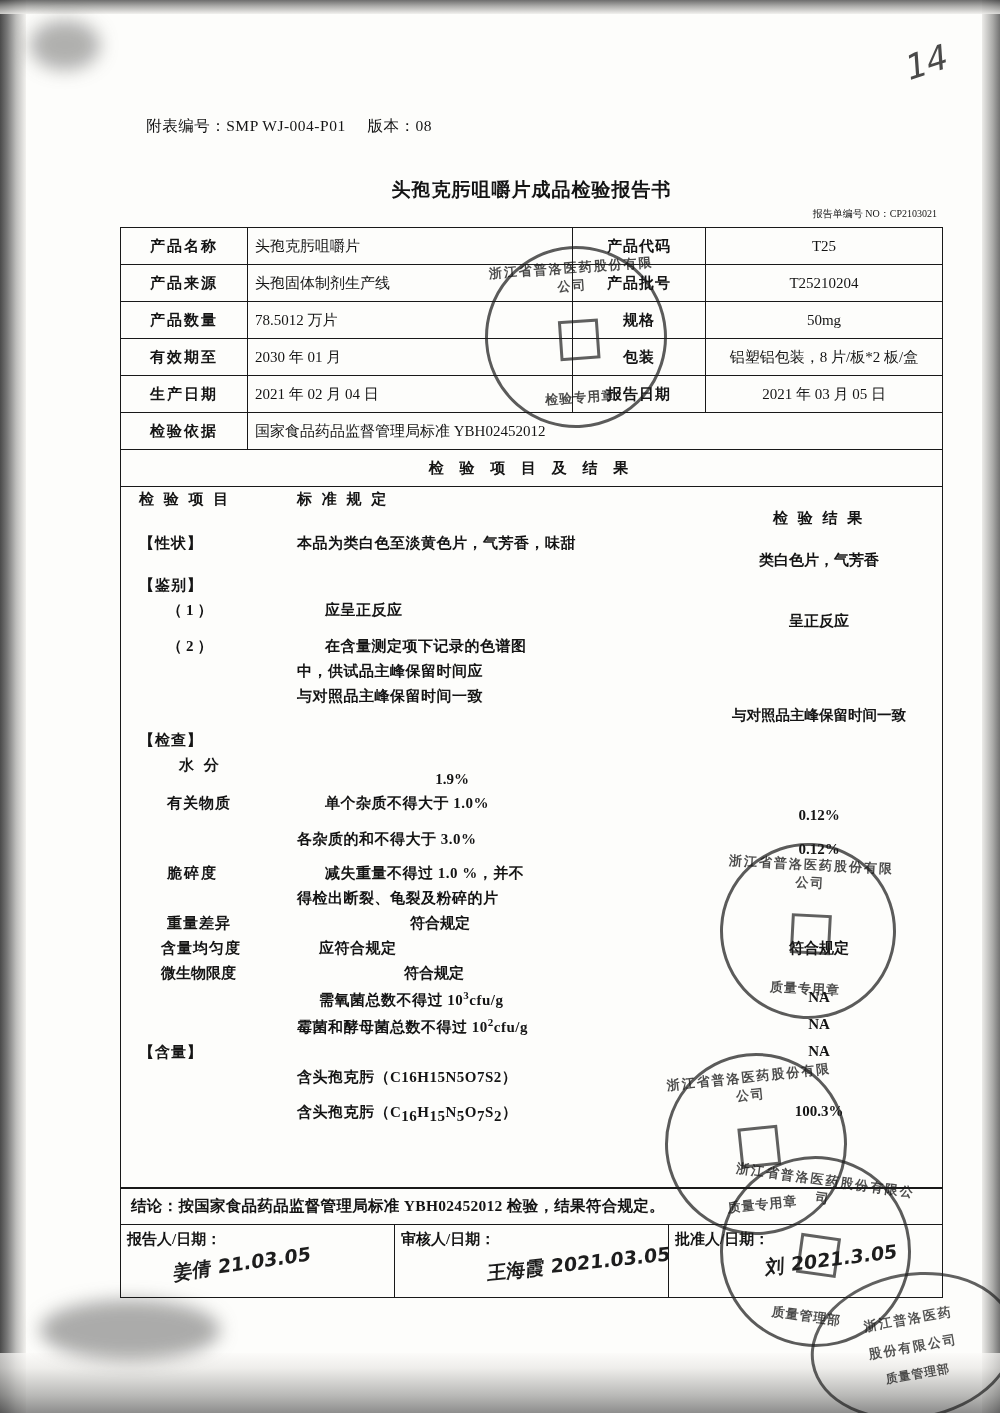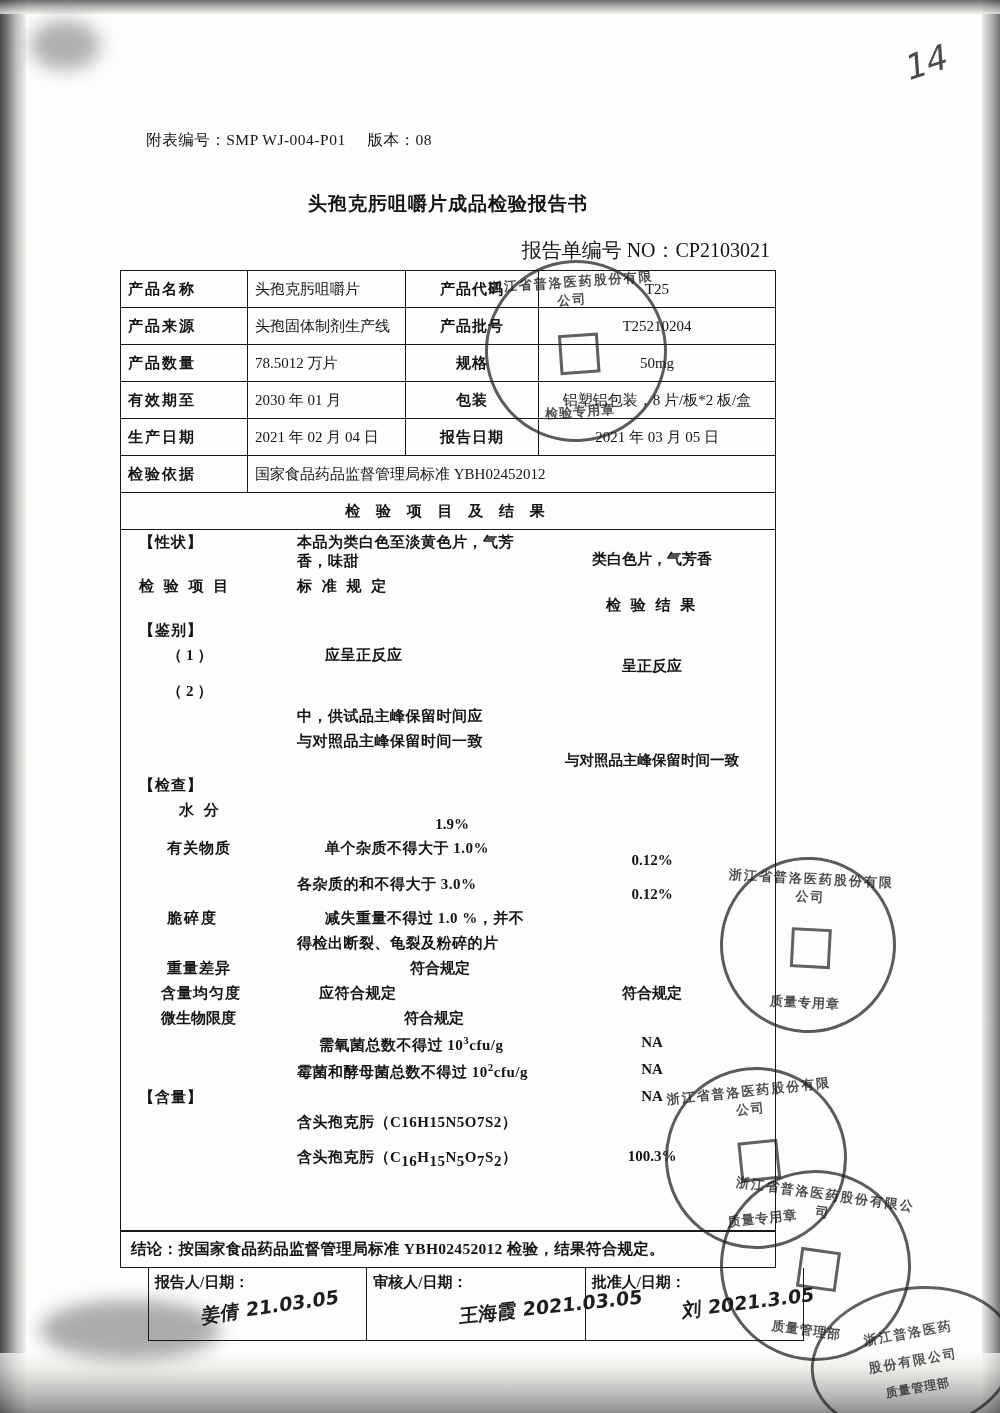--- a/index.html
+++ b/index.html
@@ -45,62 +45,62 @@
   .smudge {
     position: absolute;
     border-radius: 50%;
     filter: blur(9px);
     pointer-events: none;
   }
 
   .doc {
     position: absolute;
     left: 120px;
-    top: 112px;
-    width: 656px;
+    top: 98px;
+    width: 823px;
     color: #141414;
   }
 
   .hdr-line {
     font-size: 15.5px;
     letter-spacing: .5px;
     white-space: pre;
   }
 
   .doc-title {
     text-align: center;
     font-size: 19px;
     font-weight: bold;
     margin-top: 22px;
     letter-spacing: 1px;
   }
 
   .report-no {
     text-align: right;
-    font-size: 20px;
-    margin-top: 20px;
+    font-size: 10px;
+    margin-top: 4px;
     padding-right: 6px;
   }
 
   table.main {
     width: 100%;
     border-collapse: collapse;
     margin-top: 6px;
     table-layout: fixed;
   }
   table.main td {
     border: 1.6px solid #191919;
     font-size: 15px;
     padding: 5px 7px;
     vertical-align: middle;
     height: 26px;
   }
   .lbl {
     width: 112px;
-    text-align: left;
+    text-align: center;
     letter-spacing: 2px;
     font-weight: bold;
   }
   .val { padding-left: 28px; }
   .mid-lbl {
     width: 118px;
     text-align: center;
     letter-spacing: 1px;
     font-weight: bold;
   }
@@ -165,21 +165,20 @@
     border-top: 1.6px solid #191919;
     font-size: 15.5px;
     font-weight: bold;
     padding: 7px 10px;
     letter-spacing: .3px;
   }
   table.sign {
     width: 100%;
     border-collapse: collapse;
     table-layout: fixed;
-    margin-left: 28px;
   }
   table.sign td {
     border: 1.6px solid #191919;
     border-top: none;
     height: 62px;
     font-size: 15px;
     font-weight: bold;
     vertical-align: top;
     padding: 5px 6px;
     position: relative;
@@ -359,45 +358,46 @@
       </tr>
       <tr>
         <td class="section-title" colspan="4">检 验 项 目 及 结 果</td>
       </tr>
     </tbody>
       </table>
 
     <div class="results">
 
       <div class="res-row">
+        <div class="c-item hdr-item">检 验 项 目</div>
+        <div class="c-std hdr-std">标 准 规 定</div>
+        <div class="c-res hdr-res" style="padding-top:22px;">检 验 结 果</div>
+      </div>
+
+      <div class="res-row">
         <div class="c-item">【性状】</div>
         <div class="c-std">本品为类白色至淡黄色片，气芳香，味甜</div>
         <div class="c-res" style="padding-top:20px;">类白色片，气芳香</div>
       </div>
 
       <div class="res-row">
-        <div class="c-item hdr-item">检 验 项 目</div>
-        <div class="c-std hdr-std">标 准 规 定</div>
-        <div class="c-res hdr-res" style="padding-top:22px;">检 验 结 果</div>
-      </div>
-
-      <div class="res-row">
         <div class="c-item">【鉴别】</div>
         <div class="c-std"></div>
         <div class="c-res"></div>
       </div>
 
       <div class="res-row">
         <div class="c-item indent">（1）</div>
         <div class="c-std">应呈正反应</div>
         <div class="c-res" style="padding-top:14px;">呈正反应</div>
       </div>
 
       <div class="res-row">
         <div class="c-item indent">（2）</div>
+        <div class="c-std">在含量测定项下记录的色谱图</div>
         <div class="c-res"></div>
       </div>
 
       <div class="res-row">
         <div class="c-item"></div>
         <div class="c-std">中，供试品主峰保留时间应</div>
         <div class="c-res"></div>
       </div>
 
       <div class="res-row">

